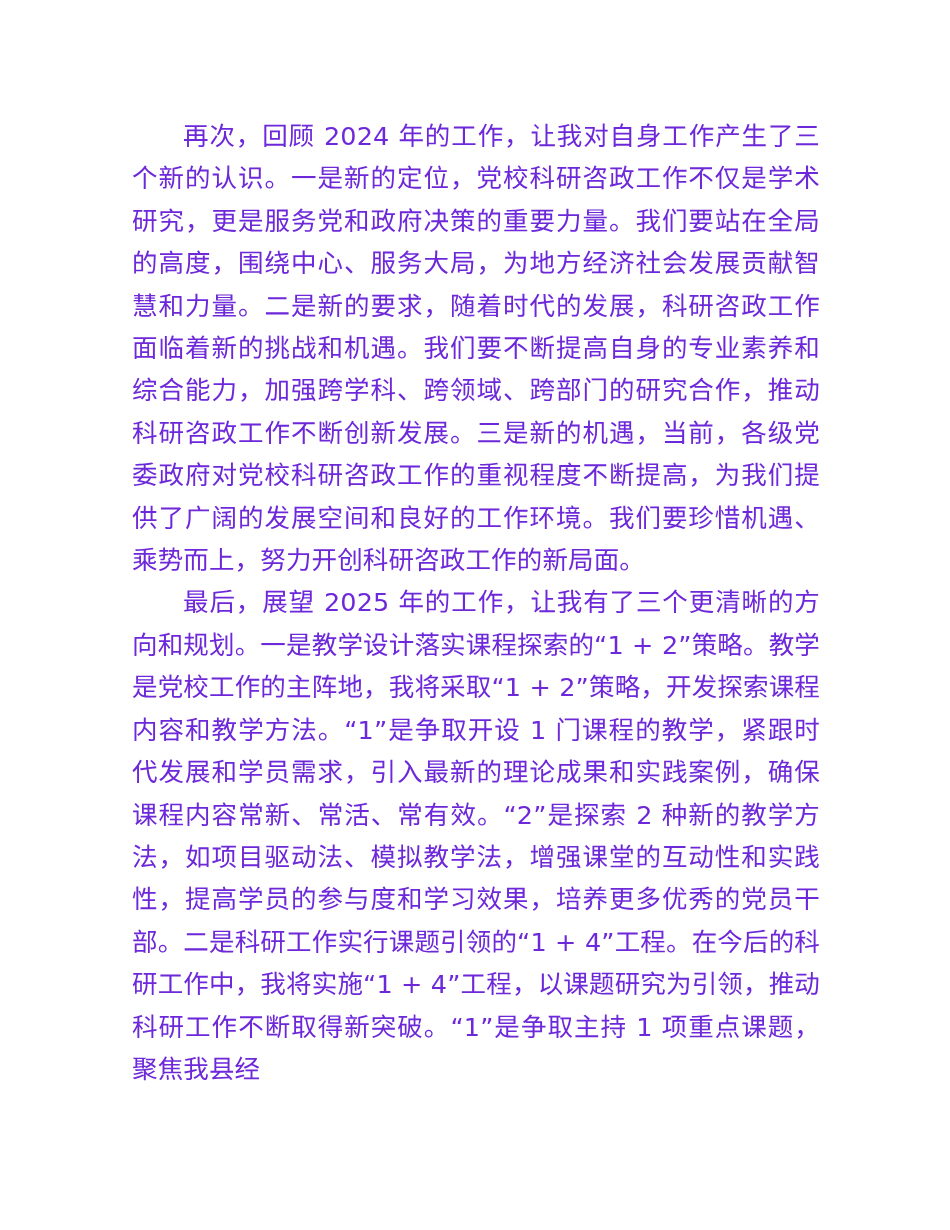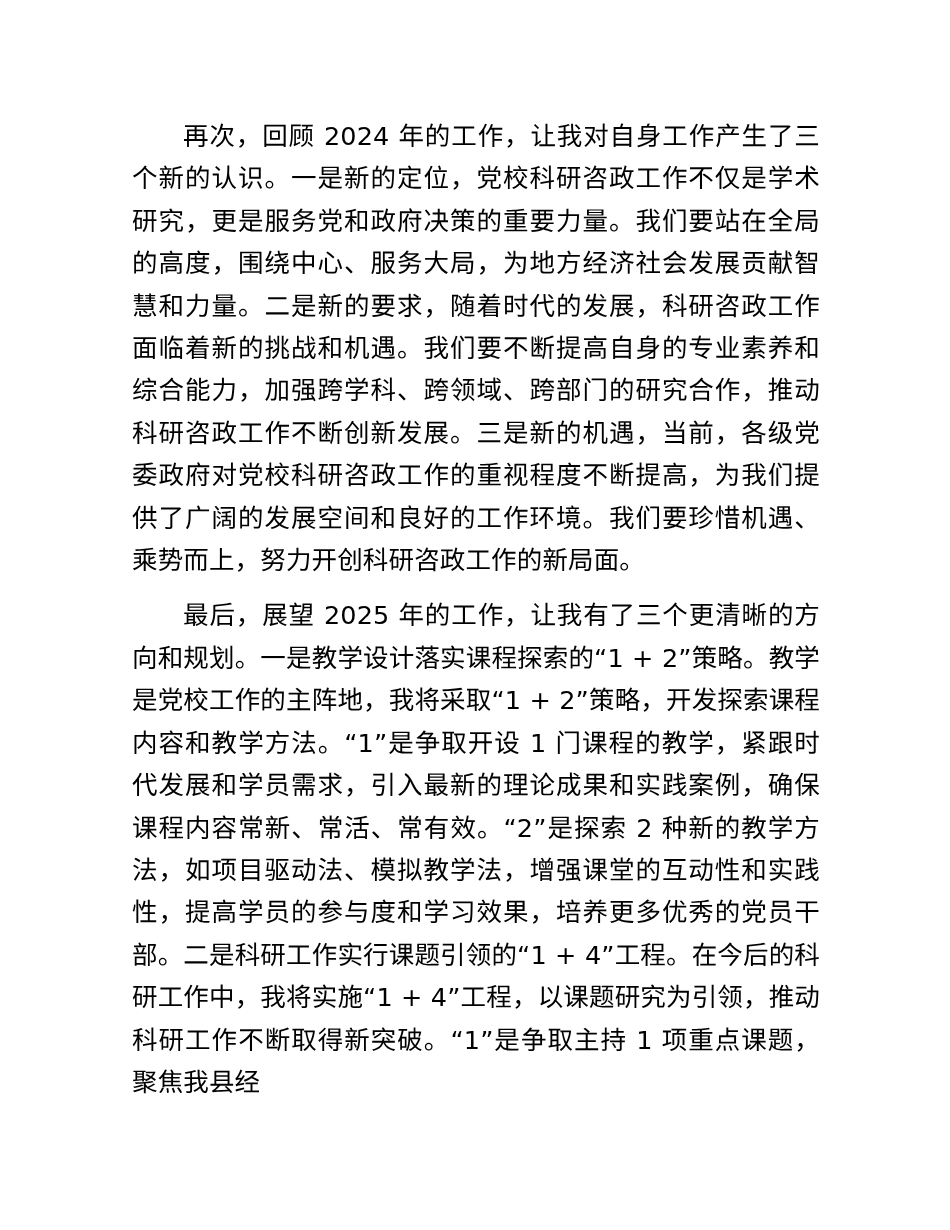--- a/index.html
+++ b/index.html
@@ -34,26 +34,25 @@
   .para {
     margin: 0;
     font-size: 25.5px;
     line-height: 42.4px;
     letter-spacing: 0.15px;
     text-align: justify;
     text-justify: inter-character;
     text-indent: 2em;
     word-break: break-all;
     overflow-wrap: break-word;
-    color: #000000;
+    color: #6d28d9;
     font-weight: 400;
   }
 
   .para + .para {
-    margin-top: 13px;
   }
 
   
   .para:last-child {
     text-align-last: left;
   }
 </style>
 </head>
 <body>
 

